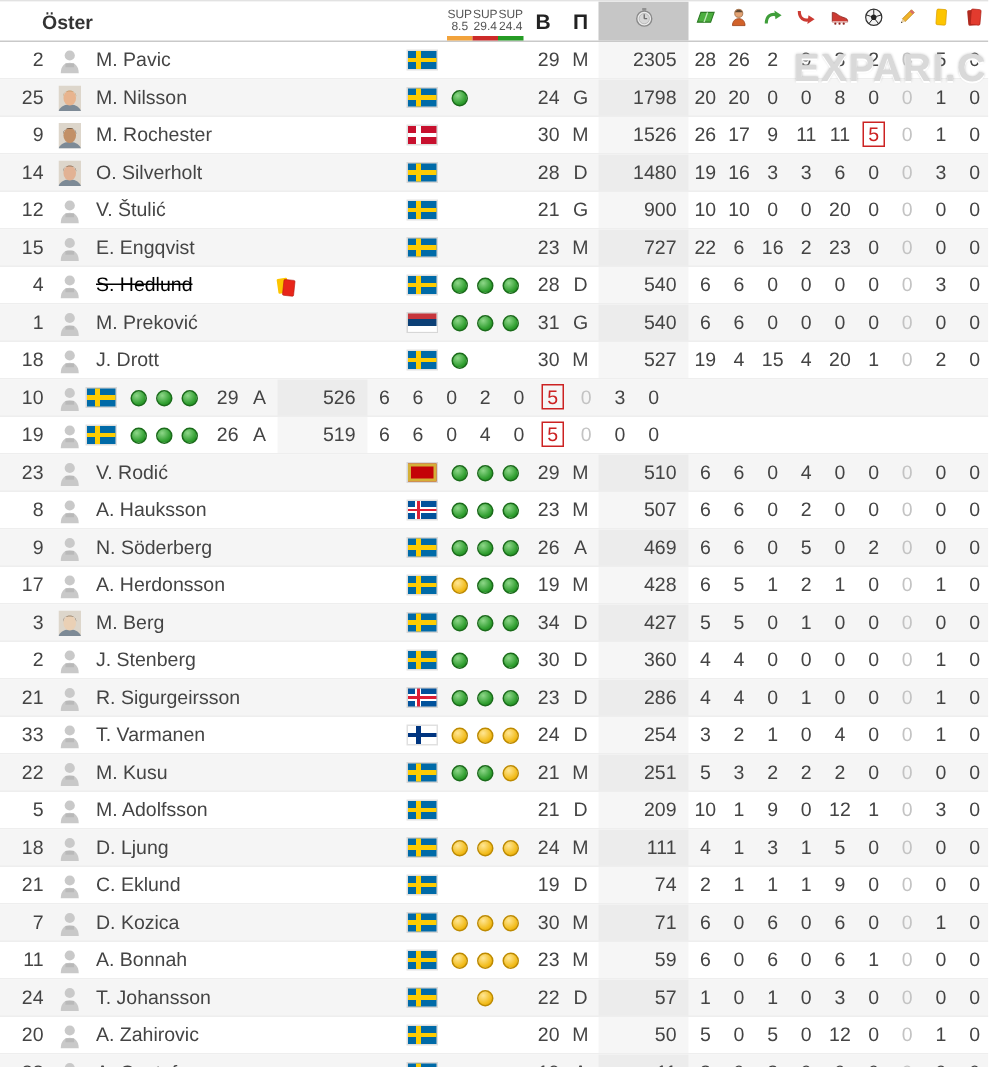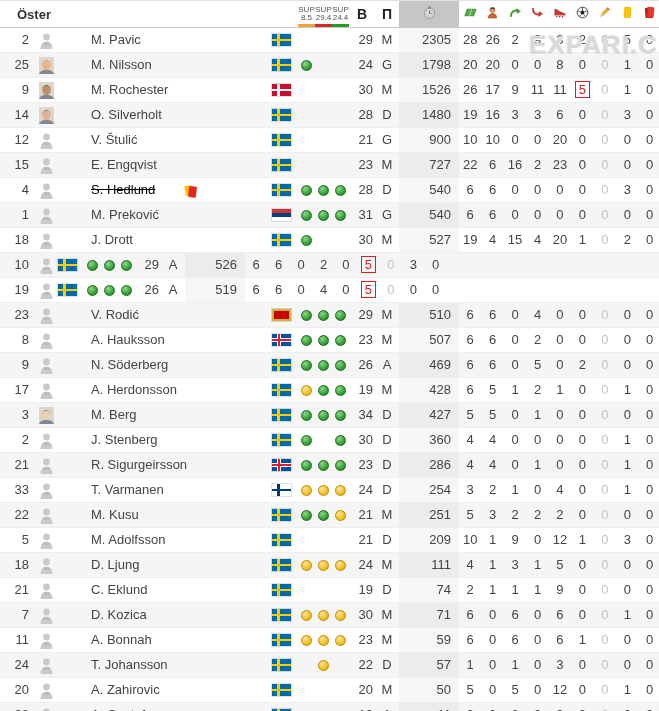--- a/index.html
+++ b/index.html
@@ -2,37 +2,37 @@
 <html><head>
 <meta charset="utf-8">
 <style>
   html,body{margin:0;padding:0;background:#fff;}
   .wrap{position:relative;width:659px;height:711px;overflow:hidden;background:#fff;
         font-family:"Liberation Sans",sans-serif;border-top:1px solid #e2e2e2;}
   .c{flex:0 0 auto;box-sizing:border-box;}
   
   .thead{display:flex;height:26px;border-bottom:1px solid #c9c9c9;background:#fff;position:relative;}
   .w-title{width:298px;display:flex;align-items:center;}
-  .title{font-weight:bold;font-size:13px;color:#333;padding-left:17px;}
+  .title{font-weight:bold;font-size:13px;color:#333;padding-left:28px;}
   .th-sup{width:17px;position:relative;display:flex;flex-direction:column;justify-content:center;
           align-items:center;font-size:8px;line-height:8px;color:#555;}
   .th-sup .bar{position:absolute;left:0;right:0;bottom:0;height:3px;}
   .th-age{width:26px;} .th-pos{width:24px;}
   .th-age,.th-pos{display:flex;align-items:center;justify-content:center;
                   font-size:14px;font-weight:bold;color:#222;}
   .th-min{width:60px;background:#c6c6c6;display:flex;align-items:center;justify-content:center;}
   .th-st{width:22.44px;display:flex;align-items:center;justify-content:center;}
   
   .row{display:flex;height:25px;line-height:24px;font-size:13px;color:#444;
        border-bottom:1px solid #eeeeee;box-sizing:border-box;background:#fff;}
   .row.alt{background:#f5f5f5;}
   .num{width:34px;text-align:right;padding-right:5px;color:#444;}
   .av{width:24px;display:flex;align-items:center;justify-content:center;}
   .name{width:214px;padding-left:6px;position:relative;white-space:nowrap;overflow:hidden;}
-  .nm{color:#444;margin-left:27px;}
+  .nm{color:#444;}
   .nm.strike{color:#000000;text-decoration:line-through;}
   .cardicon{position:absolute;left:126px;top:5px;width:14px;height:15px;}
   .flag-c{width:26px;display:flex;align-items:center;}
   .flag{width:19px;height:12px;display:inline-block;box-shadow:0 0 0 1px rgba(0,0,0,0.12);}
   .flag-swe{background:
      linear-gradient(to bottom,transparent 38%,#fecc02 38%,#fecc02 62%,transparent 62%),
      linear-gradient(to right,transparent 27%,#fecc02 27%,#fecc02 44%,transparent 44%),#006aa7;}
   .flag-den{background:
      linear-gradient(to bottom,transparent 38%,#ffffff 38%,#ffffff 62%,transparent 62%),
      linear-gradient(to right,transparent 27%,#ffffff 27%,#ffffff 44%,transparent 44%),#c8102e;}

